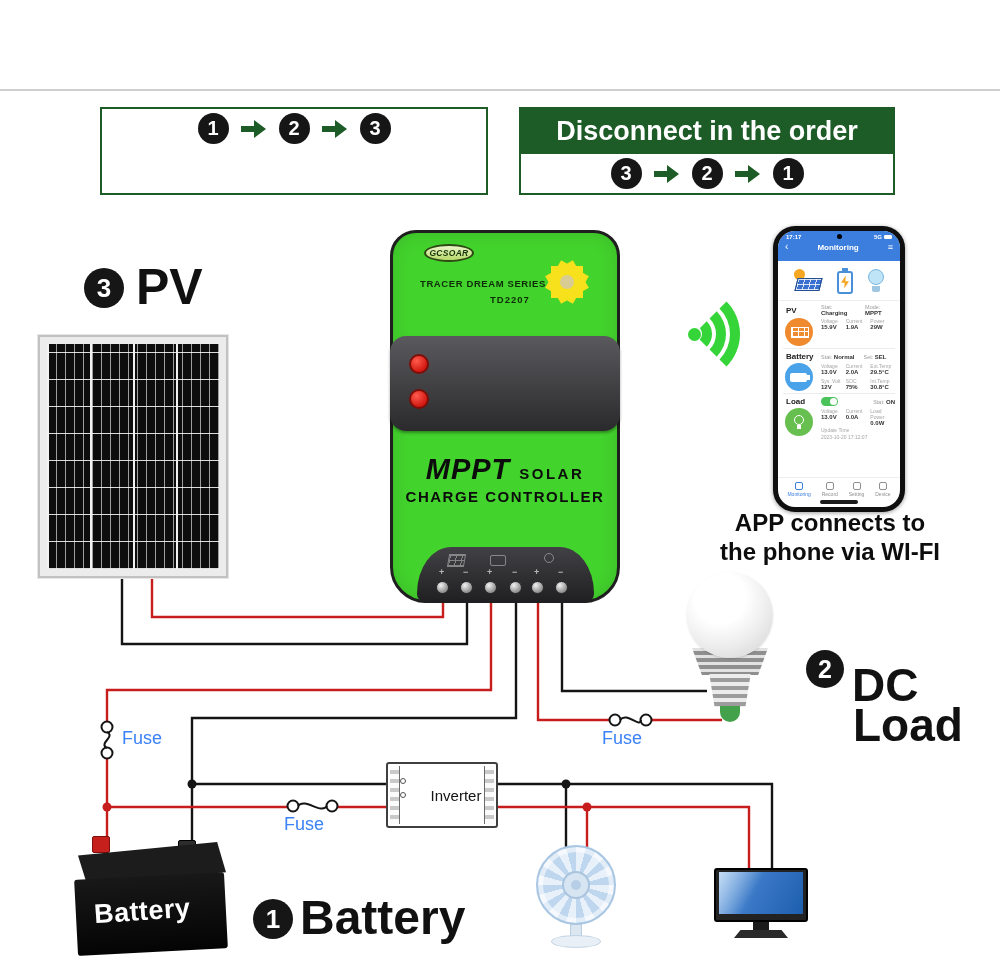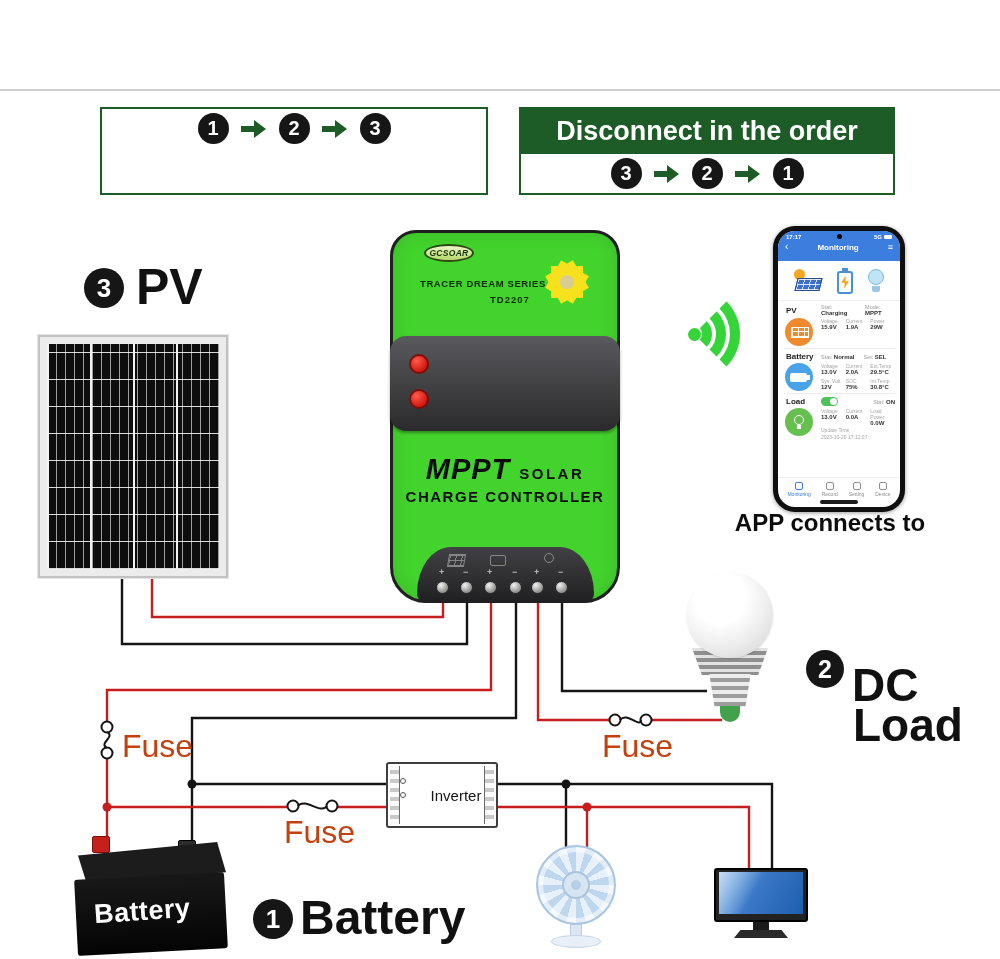--- a/index.html
+++ b/index.html
@@ -175,21 +175,21 @@
              clip-path:polygon(0 32%, 94% 0, 100% 72%, 6% 100%); }
   .bat-front { left:76px; top:876px; width:150px; height:76px; border-radius:3px;
                background:linear-gradient(#181818,#040404); transform:rotate(-3deg); }
   .bat-red-term { left:92px; top:836px; width:18px; height:17px; background:#c5201c;
                   border:1px solid #7e0f0c; border-radius:2px; }
   .bat-blk-term { left:178px; top:840px; width:18px; height:16px; background:#2d2d2d;
                   border:1px solid #000; border-radius:2px; }
   .bat-text { left:94px; top:896px; color:#fff; font-size:27px; font-weight:700;
               transform:rotate(-4deg); letter-spacing:.5px; }
 
-  .fuse-label { font-size:32px; color:#c2410c; }
+  .fuse-label { font-size:18px; color:#3b82f6; }
 </style>
 </head>
 <body>
 
 <div id="stage">
 
   <div class="abs hr-line"></div>
 
   <div class="abs obox" style="left:100px;top:107px;width:388px;height:88px;">
     <div class="obox-steps">
@@ -455,20 +455,21 @@
           <span class="tabico"></span>
           <span>Device</span>
           </span>
       </div>
       <div class="homebar"></div>
     </div>
   </div>
 
   <div class="abs app-note">
     <div>APP connects to</div>
+    <div>the phone via WI-FI</div>
   </div>
 
   <div class="abs bulb-heatsink"></div>
   <div class="abs bulb-dome"></div>
   <div class="abs bulb-screw"></div>
   <div class="abs bulb-tip"></div>
 
   <div class="abs bigcirc" style="left:806px;top:650px;width:38px;height:38px;font-size:25px;">2</div>
   <div class="abs biglabel" style="left:852px;top:658px;font-size:46px;">DC</div>
   <div class="abs biglabel" style="left:853px;top:698px;font-size:46px;">Load</div>

